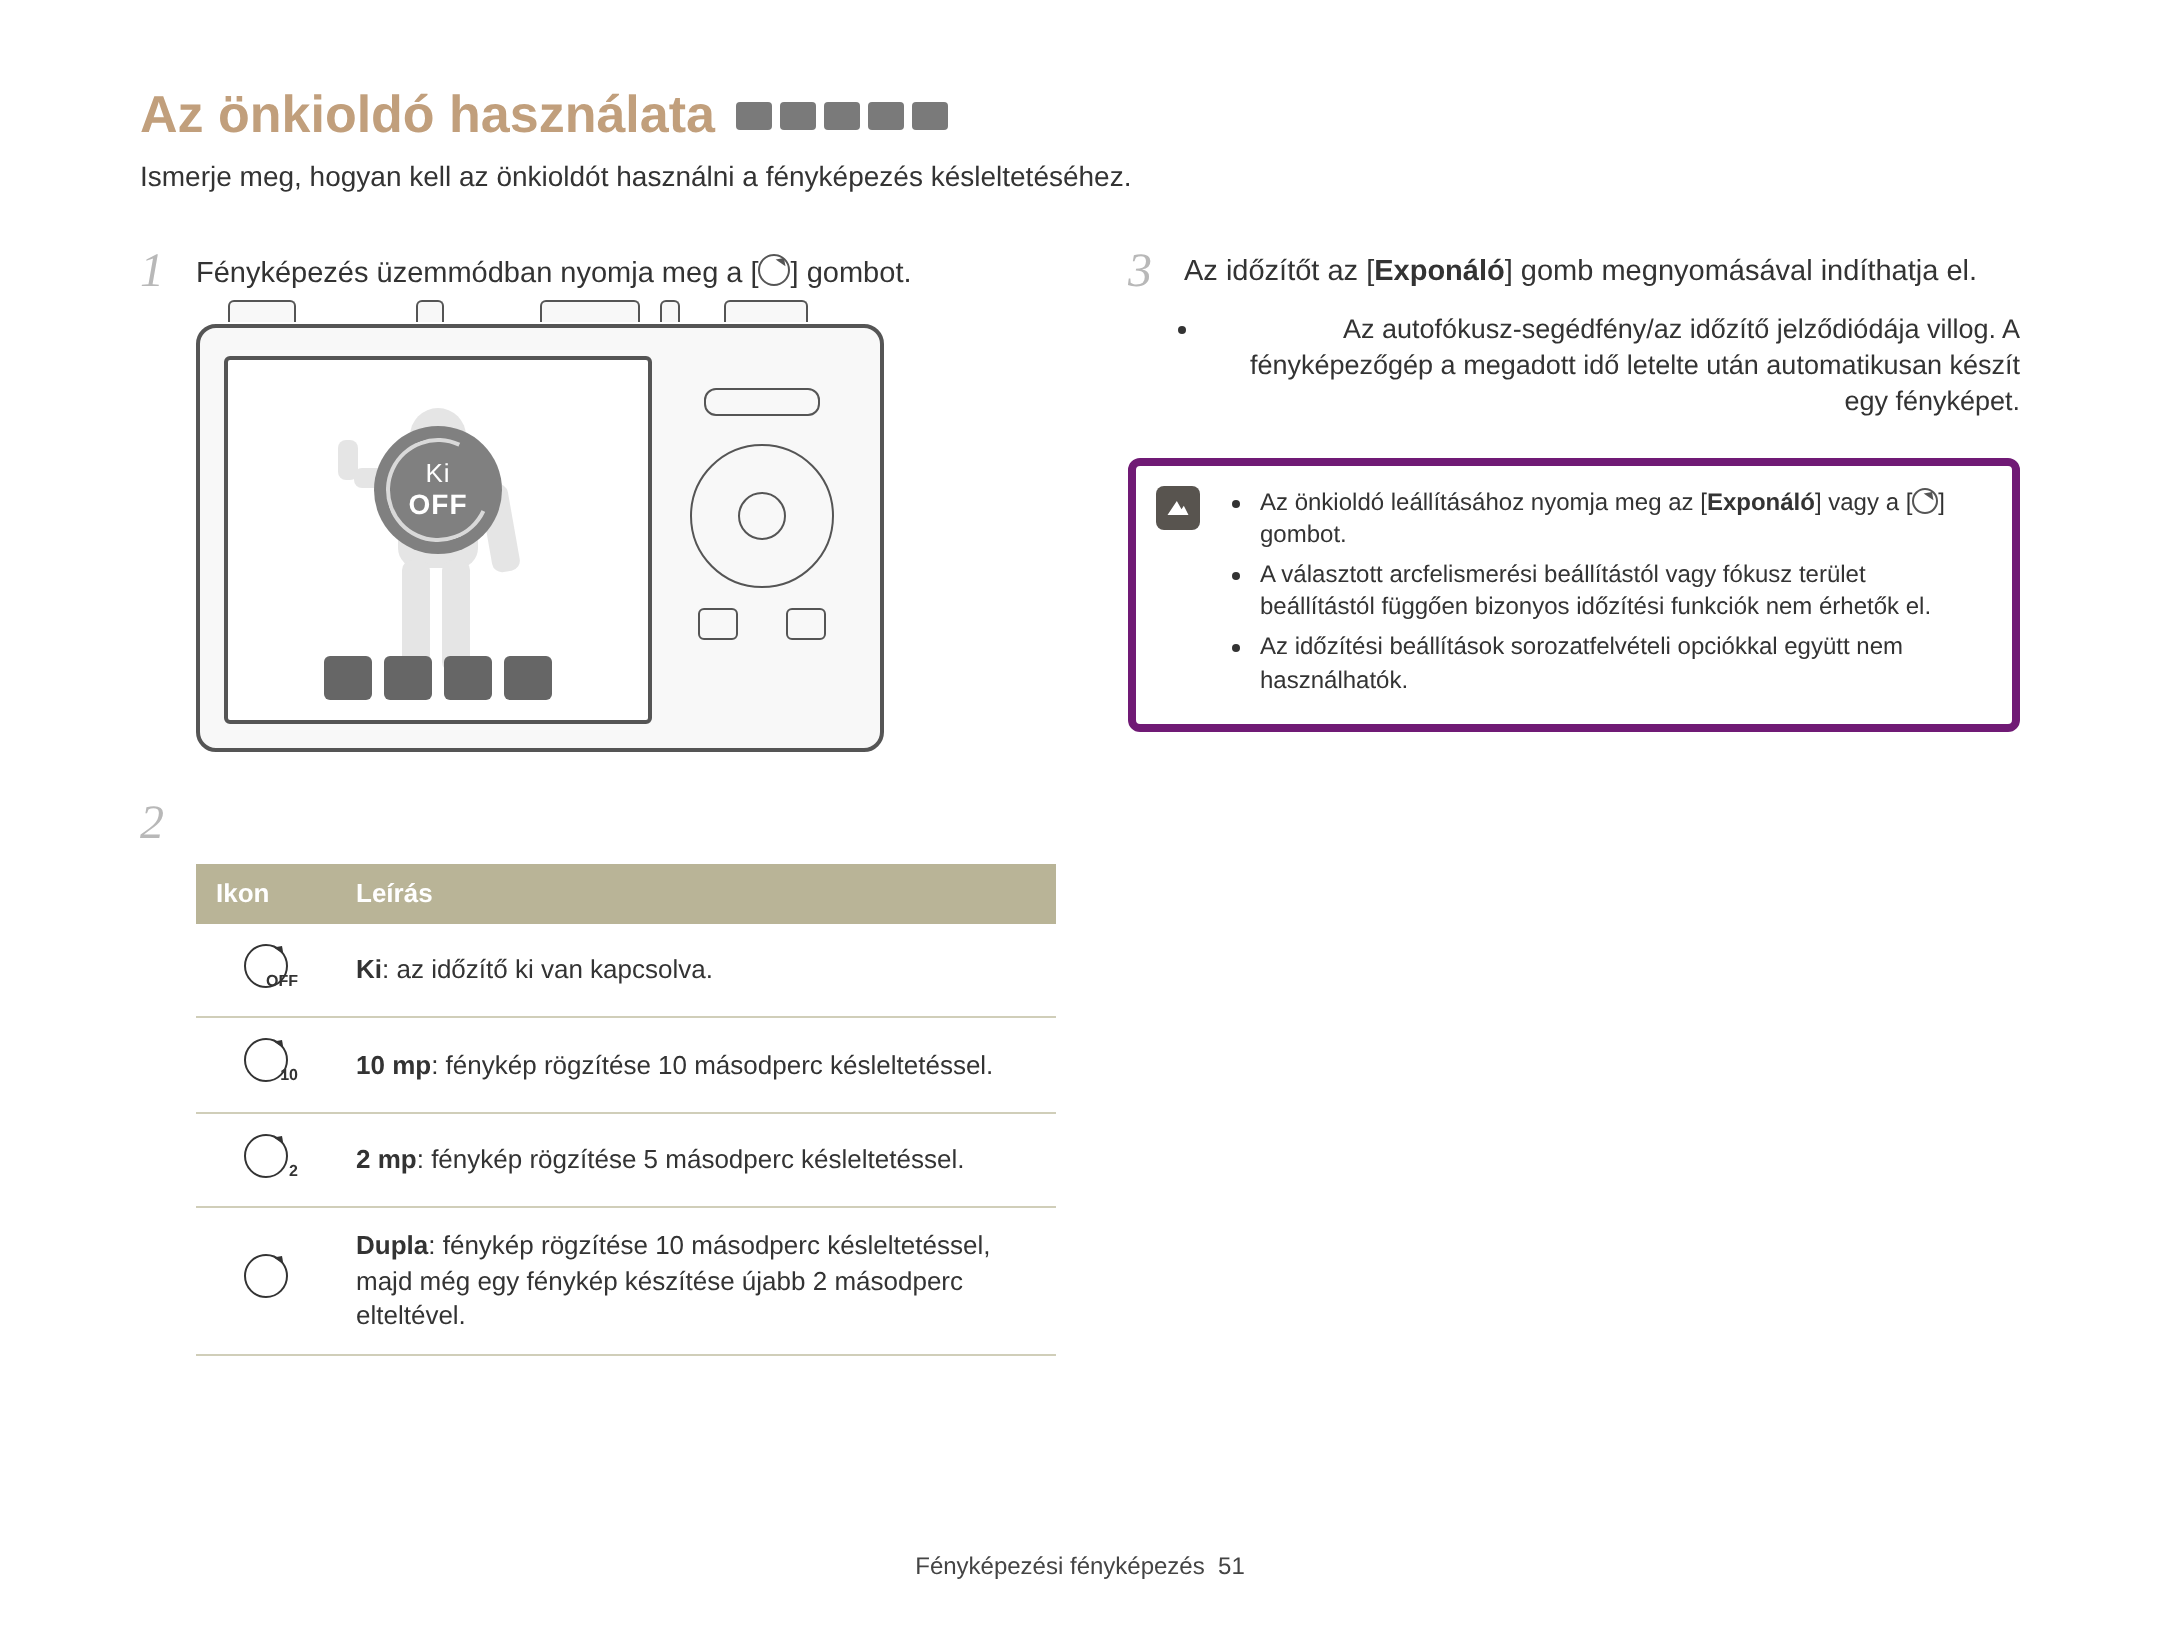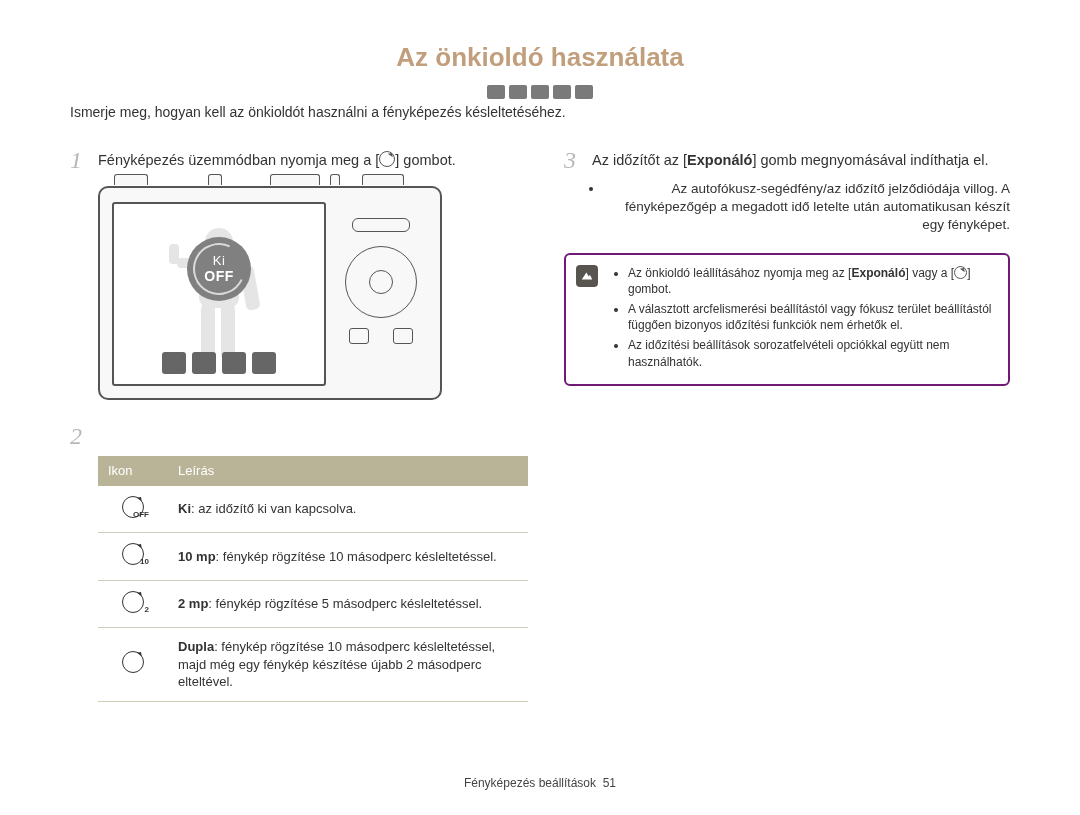--- a/index.html
+++ b/index.html
@@ -15,21 +15,20 @@
   }
   .page {
     padding: 40px 70px 20px 70px;
     box-sizing: border-box;
   }
   .title-row {
     display: flex;
     align-items: center;
     gap: 10px;
     margin-bottom: 4px;
-    flex-direction: column;
   }
   .title {
     font-size: 26px;
     color: #c19f7c;
     font-weight: bold;
   }
   .mode-icons {
     display: flex;
     gap: 4px;
     align-items: center;
@@ -169,21 +168,21 @@
   }
   .zoom{width:56px;height:12px;border:1.6px solid #555;border-radius:6px;margin:0 auto 14px;}
   .dpad{width:70px;height:70px;border:1.6px solid #555;border-radius:50%;margin:0 auto;position:relative;}
   .dpad::before{content:'';position:absolute;left:23px;top:23px;width:22px;height:22px;border:1.6px solid #555;border-radius:50%;}
   .sb-h{right:4px;top:88px;border:none;width:20px;height:20px;border-radius:3px;background:#d89d5f;}
   .sbot{display:flex;gap:24px;justify-content:center;margin-top:10px;}
   .sbot span{width:18px;height:14px;border:1.6px solid #555;border-radius:3px;}
 
   .table-wrap { margin: 8px 0 8px 28px; width: 430px; }
   table { border-collapse: collapse; width: 100%; font-size: 13px; }
-  thead td { background: #b9b497; color: #fff; font-weight: normal; padding: 6px 10px; }
+  thead td { background: #b9b497; color: #fff; font-weight: bold; padding: 6px 10px; }
   thead td:first-child{width:50px;}
   tbody td { border-bottom: 1px solid #d0ceb9; padding: 10px 10px; vertical-align: middle; }
   tbody td:first-child { text-align: center; }
   td .t-icon{display:inline-block;width:20px;height:20px;border:1.6px solid #333;border-radius:50%;position:relative;}
   td .t-icon::before{content:'';position:absolute;top:-3px;right:-1px;border:3px solid transparent;border-bottom-color:#333;transform:rotate(35deg);}
   td .t-icon .sub{position:absolute;right:-6px;bottom:-4px;font-size:8px;font-weight:bold;color:#333;}
   .note {
     font-size: 11.5px;
     margin: 8px 0 0 28px;
     width: 420px;
@@ -191,21 +190,21 @@
 
   .bullets {
     margin: 8px 0 18px 0;
     padding-left: 40px;
     font-size: 13.5px;
     text-align: right;
   }
   .bullets li { margin-bottom: 1px; list-style: disc; }
 
   .tipbox {
-    border: 2px solid #701a75;
+    border: 4px solid #701a75;
     border-radius: 6px;
     padding: 10px 14px 10px 46px;
     font-size: 12px;
     position: relative;
     margin-left: 0;
   }
   .tipbox .tick {
     position: absolute;
     left: 10px; top: 10px;
     width: 22px; height: 22px;
@@ -357,14 +356,14 @@
             <li>A választott arcfelismerési beállítástól vagy fókusz terület beállítástól függően bizonyos időzítési funkciók nem érhetők el.</li>
             <li>Az időzítési beállítások sorozatfelvételi opciókkal együtt nem használhatók.</li>
           </ul>
         </div>
       </div>
     </div>
   </div>
 </div>
 
 <div class="footer">
-  <span>Fényképezés beállítások</span>&nbsp;&nbsp;<span>51</span>
+  <span>Fényképezési fényképezés</span>&nbsp;&nbsp;<span>51</span>
 </div>
 
 </body></html>

